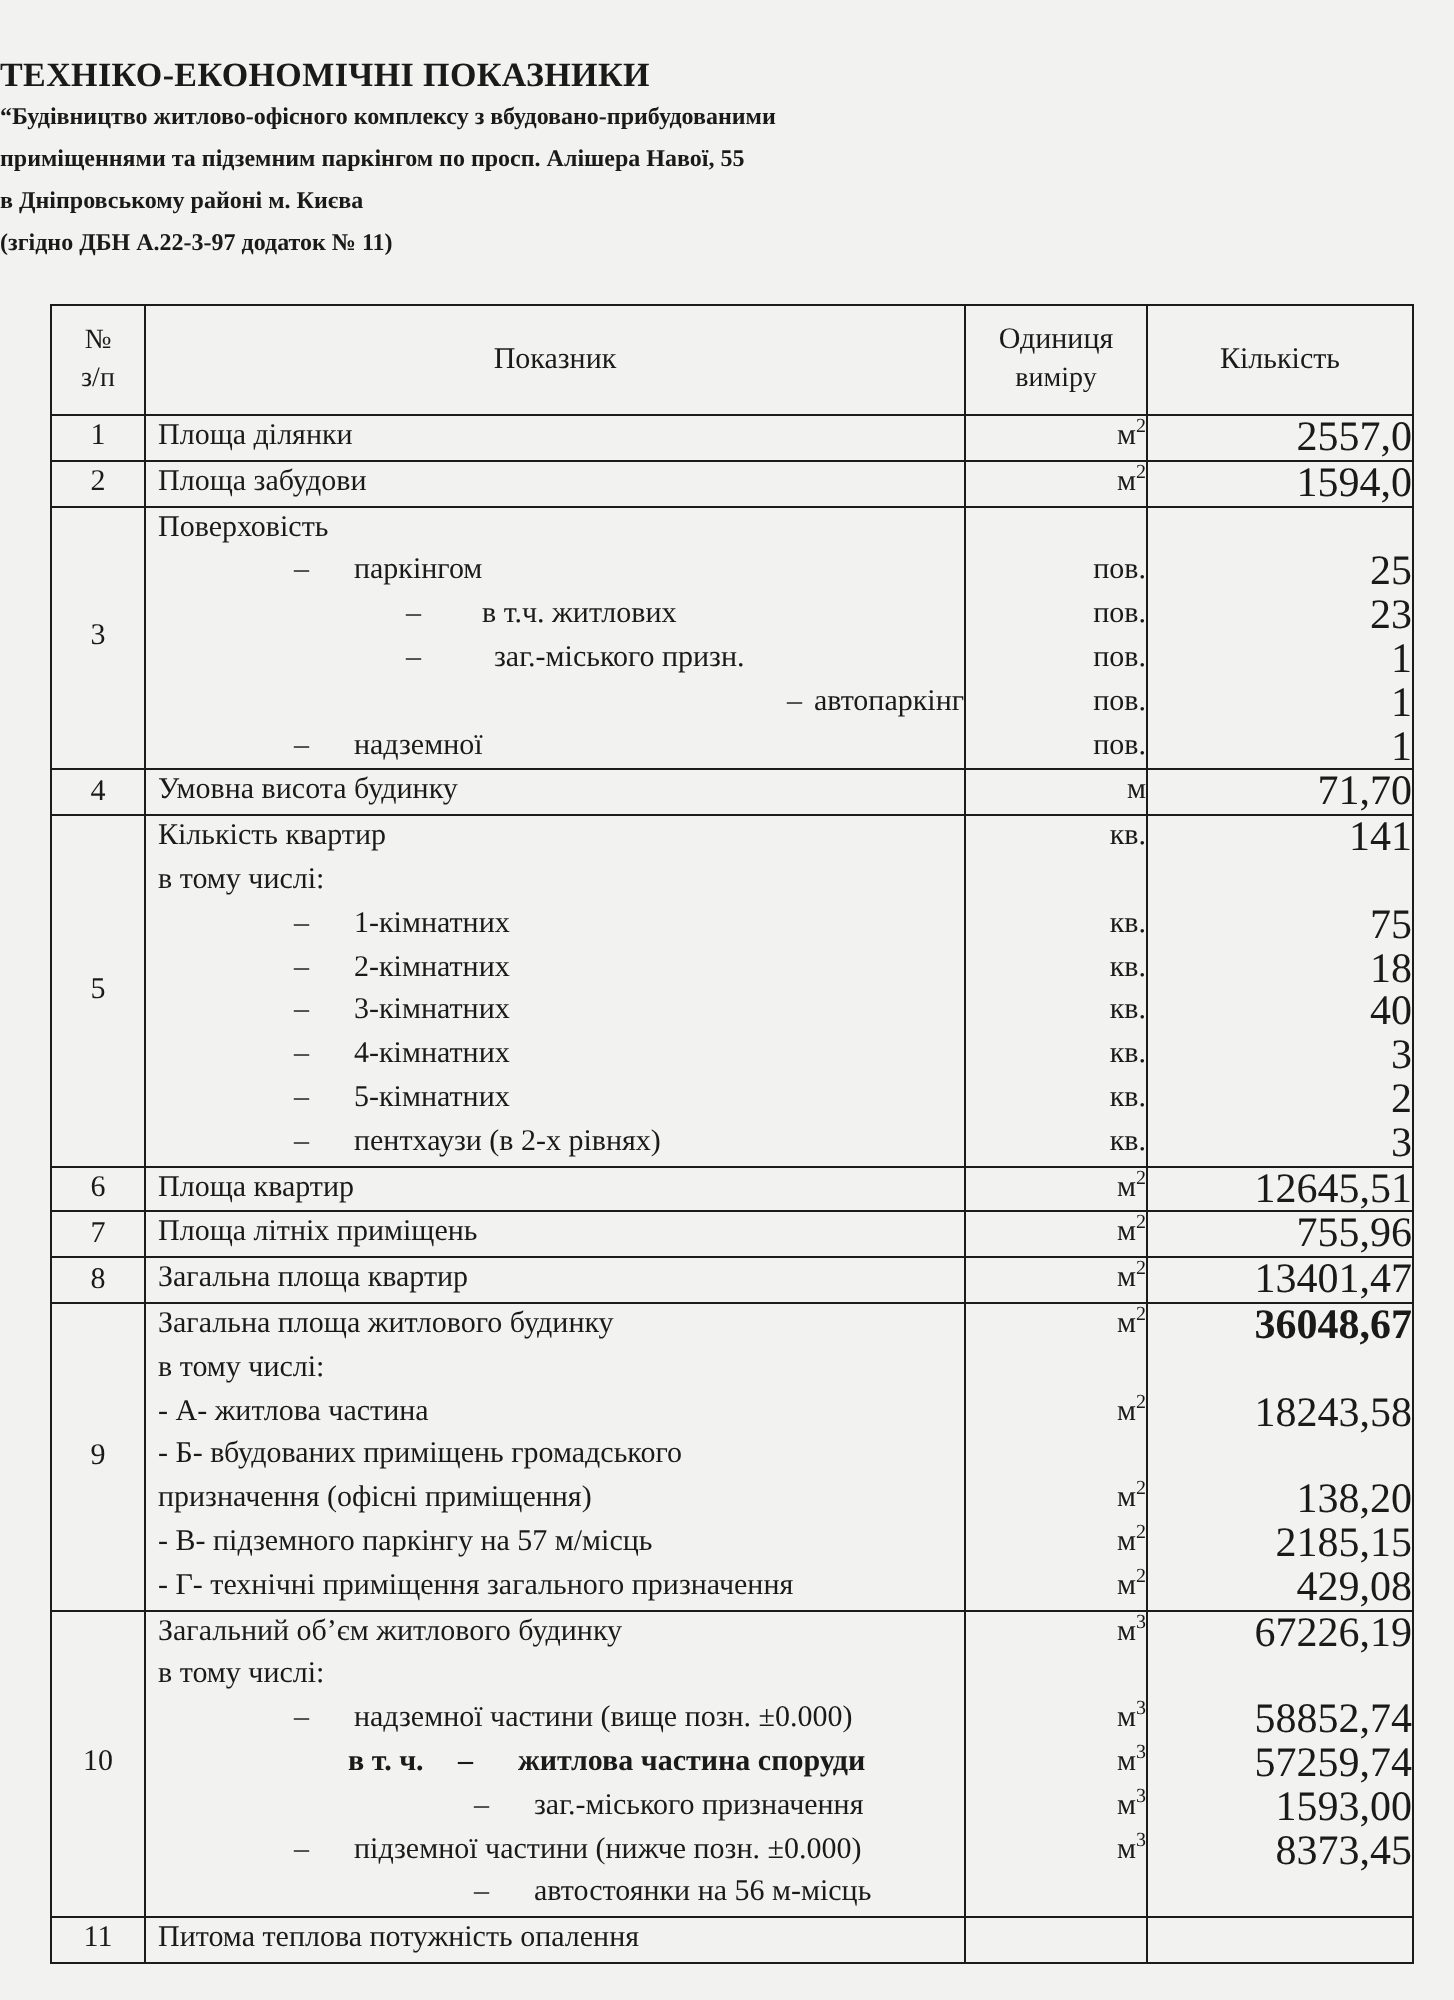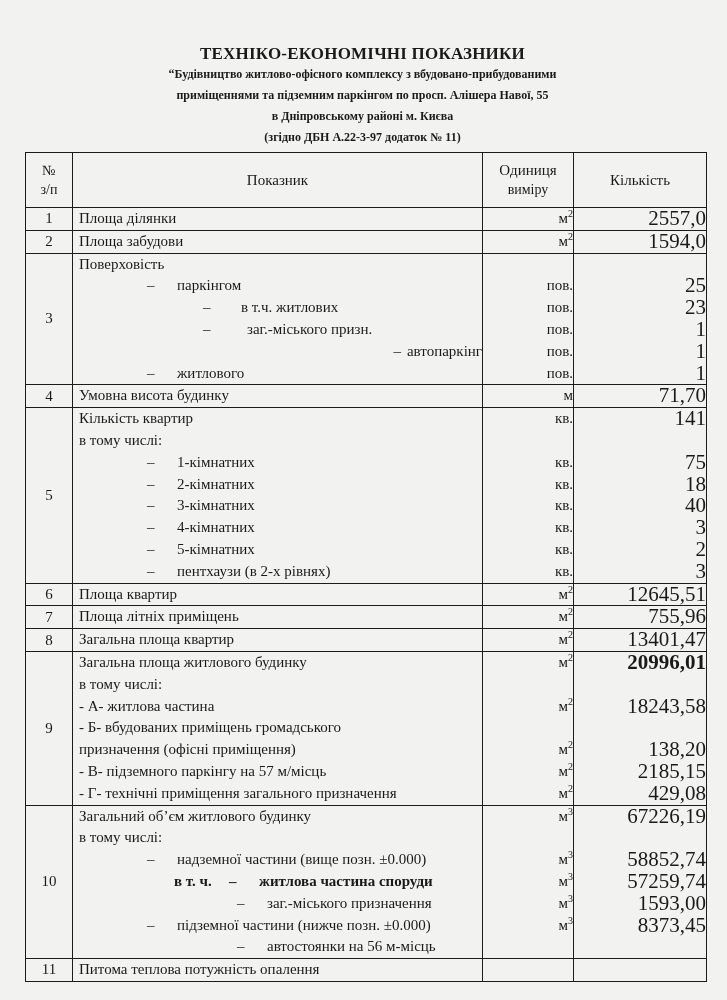--- a/index.html
+++ b/index.html
@@ -1,18 +1,18 @@
 <!DOCTYPE html>
 <html><head>
 <meta charset="utf-8">
 <style>
   * { box-sizing: border-box; margin: 0; padding: 0; }
   html, body { width: 727px; height: 1000px; background: #f2f2f1; overflow: hidden; }
   body { font-family: "Liberation Serif", serif; color: #1a1a1a; position: relative; }
-  .titles { position: absolute; left: 0; top: 44px; width: 725px; text-align: center; font-weight: bold; }
+  .titles { position: absolute; left: 0; top: 28px; width: 725px; font-weight: bold; }
   .titles .t1 { font-size: 17px; line-height: 20px; letter-spacing: 0.2px; }
   .titles .t2 { font-size: 12px; line-height: 21px; }
   table { position: absolute; left: 25px; top: 152px; width: 681px; border-collapse: collapse; table-layout: fixed; font-size: 15px; }
   td, th { border: 1.6px solid #1c1c1c; font-weight: normal; }
   th { text-align: center; vertical-align: middle; line-height: 19px; height: 55px; }
   col.c-num { width: 47px; }
   col.c-name { width: 410px; }
   col.c-unit { width: 91px; }
   col.c-val { width: 133px; }
   td.num { text-align: center; vertical-align: middle; }
@@ -86,21 +86,21 @@
         </td>
       </tr>
       <tr>
         <td class="num">3</td>
         <td class="name">
           <div class="line">Поверховість</div>
           <div class="line i1"><span class="dash">–</span><span>паркінгом</span></div>
           <div class="line i2" style="padding-left: 124px;"><span class="dash2" style="width: 38px;">–</span><span>в т.ч. житлових</span></div>
           <div class="line i2" style="padding-left: 124px;"><span class="dash2">–</span><span style="padding-left: 6px;">заг.-міського призн.</span></div>
           <div class="line i2" style="padding-left: 124px; text-align: right;"><span class="dash2">–</span><span style="padding-left: 6px;">автопаркінг</span></div>
-          <div class="line i1"><span class="dash">–</span><span>житлового</span></div>
+          <div class="line i1"><span class="dash">–</span><span>надземної</span></div>
         </td>
         <td class="unit">
           <div class="line"></div>
           <div class="line">пов.</div>
           <div class="line">пов.</div>
           <div class="line">пов.</div>
           <div class="line">пов.</div>
           <div class="line">пов.</div>
         </td>
         <td class="val">
@@ -207,21 +207,21 @@
         <td class="unit">
           <div class="line">м<sup>2</sup></div>
           <div class="line"></div>
           <div class="line">м<sup>2</sup></div>
           <div class="line"></div>
           <div class="line">м<sup>2</sup></div>
           <div class="line">м<sup>2</sup></div>
           <div class="line">м<sup>2</sup></div>
         </td>
         <td class="val">
-          <div class="line bold">20996,01</div>
+          <div class="line bold">36048,67</div>
           <div class="line"></div>
           <div class="line">18243,58</div>
           <div class="line"></div>
           <div class="line">138,20</div>
           <div class="line">2185,15</div>
           <div class="line">429,08</div>
         </td>
       </tr>
       <tr>
         <td class="num">10</td>

